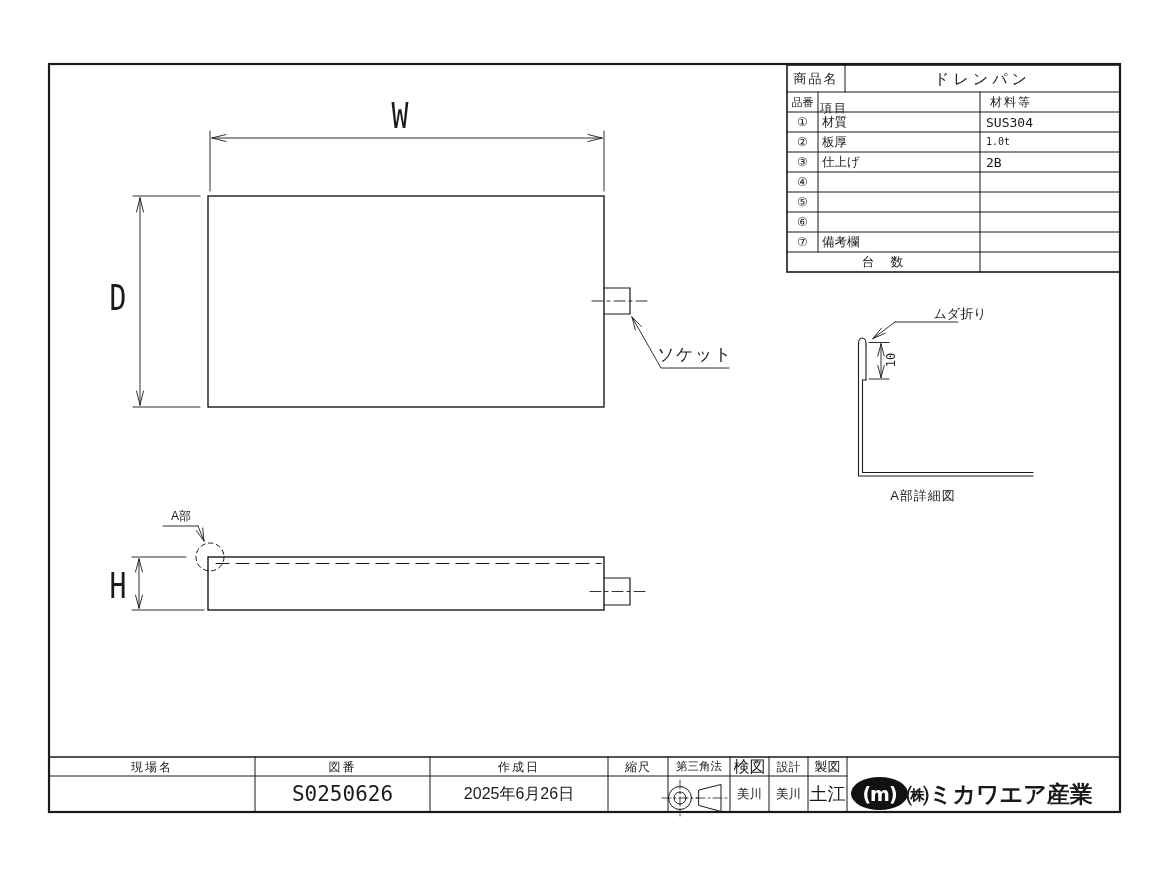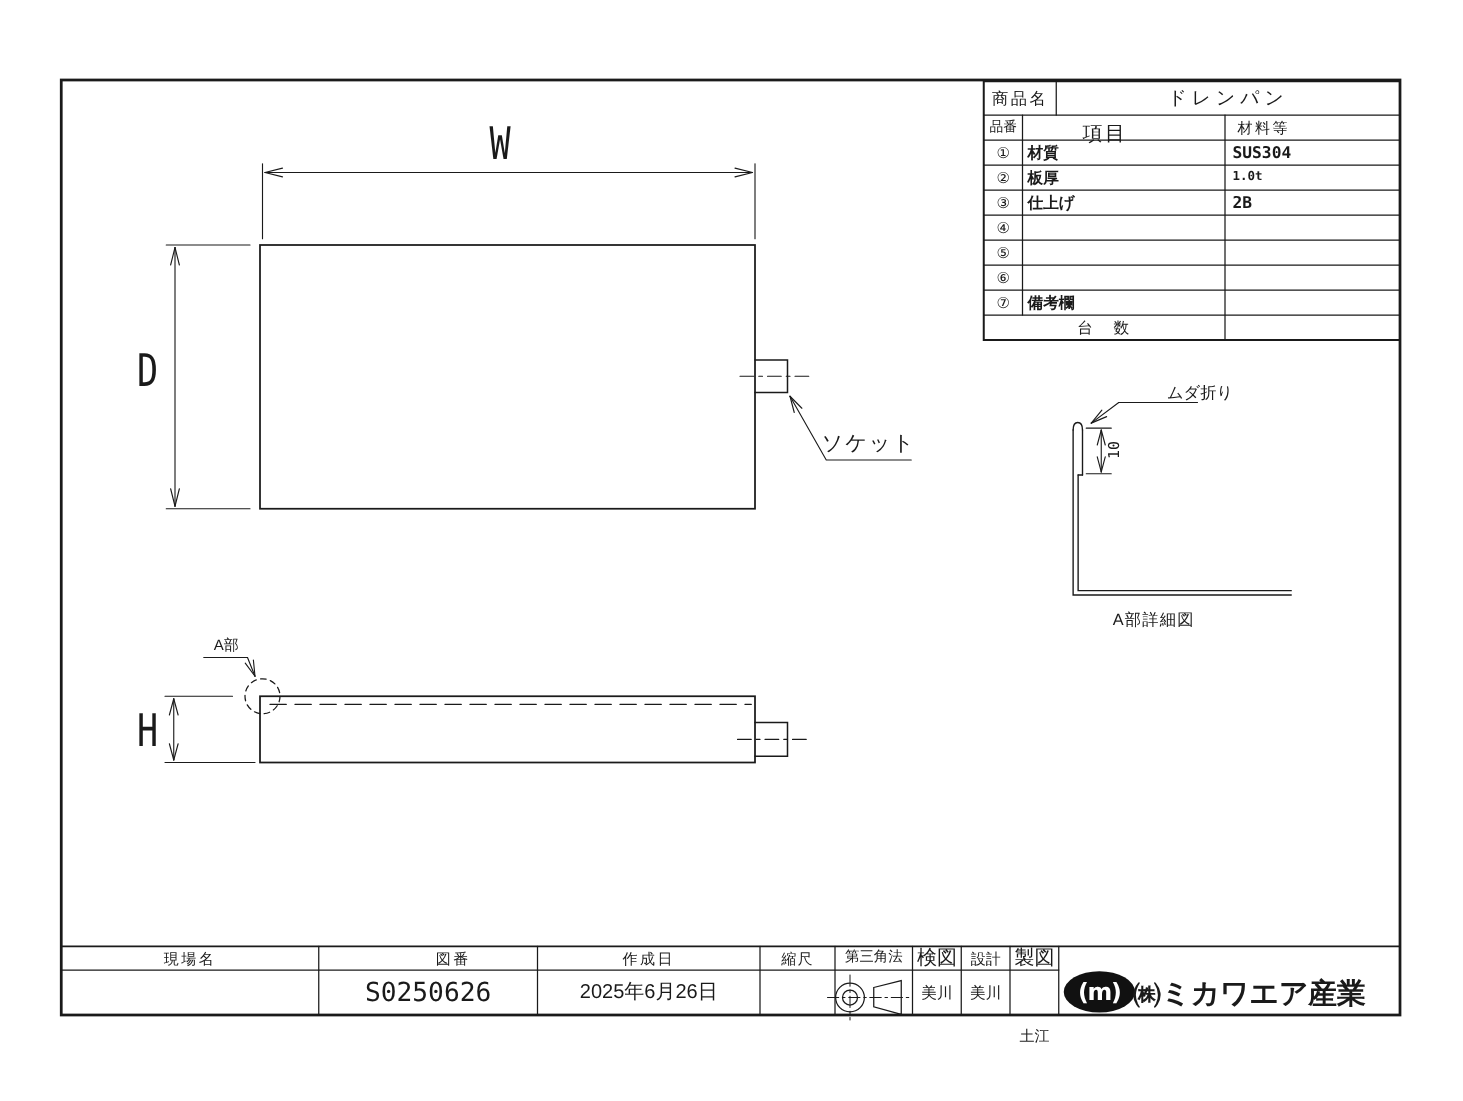--- a/index.html
+++ b/index.html
@@ -1,21 +1,21 @@
 <!DOCTYPE html>
 <html><head>
 <meta charset="utf-8">
 <style>
   html,body{margin:0;padding:0;background:#fff;}
   .sheet{position:relative;width:1170px;height:881px;background:#fff;overflow:hidden;
          font-family:"Liberation Sans",sans-serif;color:#1a1a1a;}
   svg.art{position:absolute;left:0;top:0;}
   .t{position:absolute;display:flex;align-items:center;justify-content:center;
      white-space:pre;color:#1a1a1a;line-height:1;}
-  .t.left{justify-content:flex-start;font-weight:bold;}
+  .t.left{justify-content:flex-start;}
   .dim{font-family:"DejaVu Sans Mono","Liberation Mono",monospace;font-size:36px;transform:scaleX(0.78);}
   .mono{font-family:"DejaVu Sans Mono","Liberation Mono",monospace;}
   .rot{transform:rotate(-90deg);}
   .logo-mark{position:absolute;left:851px;top:777px;width:57px;height:33px;background:#111;
      border-radius:50%;display:flex;align-items:center;justify-content:center;color:#fff;
      font-weight:bold;font-family:"DejaVu Sans","Liberation Sans",sans-serif;font-size:19px;letter-spacing:-1px;}
 </style>
 </head>
 <body>
 
@@ -145,21 +145,21 @@
   <div class="t" style="left:658px;top:347px;width:74px;height:15px;font-size:17px;letter-spacing:1.5px;">ソケット</div>
   <div class="t" style="left:162px;top:508px;width:38px;height:16px;font-size:12px;">A部</div>
   <div class="t" style="left:926px;top:305px;width:68px;height:16px;font-size:13px;">ムダ折り</div>
   <div class="t rot mono" style="left:879px;top:348px;width:24px;height:24px;font-size:12px;">10</div>
   <div class="t" style="left:873px;top:487px;width:100px;height:16px;font-size:13px;letter-spacing:1px;">A部詳細図</div>
 
   <div>
     <div class="t" style="left:787px;top:65px;width:58px;height:27px;font-size:13px;letter-spacing:2px;">商品名</div>
     <div class="t" style="left:845px;top:65px;width:275px;height:27px;font-size:15px;letter-spacing:4px;">ドレンパン</div>
     <div class="t" style="left:787px;top:92px;width:31px;height:20px;font-size:11px;text-align:center;">品番</div>
-    <div class="t" style="left:824px;top:92px;width:120px;height:32px;font-size:16px;letter-spacing:2px;">項目</div>
+    <div class="t" style="left:774px;top:92px;width:120px;height:32px;font-size:12px;letter-spacing:2px;">項目</div>
     <div class="t" style="left:956px;top:92px;width:110px;height:20px;font-size:12px;letter-spacing:2px;">材料等</div>
 
     <div class="t" style="left:787px;top:112px;width:31px;height:20px;font-size:12px;">①</div>
     <div class="t left" style="left:822px;top:112px;width:150px;height:20px;font-size:12.5px;">材質</div>
     <div class="t left mono" style="left:986px;top:112px;width:130px;height:20px;font-size:13px;">SUS304</div>
 
     <div class="t" style="left:787px;top:132px;width:31px;height:20px;font-size:12px;">②</div>
     <div class="t left" style="left:822px;top:132px;width:150px;height:20px;font-size:12.5px;">板厚</div>
     <div class="t left mono" style="left:986px;top:132px;width:130px;height:20px;font-size:10px;">1.0t</div>
 
@@ -183,33 +183,33 @@
     <div class="t left" style="left:822px;top:232px;width:150px;height:20px;font-size:12.5px;">備考欄</div>
     <div class="t left mono" style="left:986px;top:232px;width:130px;height:20px;font-size:13px;"></div>
 
     <div class="t" style="left:787px;top:252px;width:193px;height:20px;font-size:12.5px;letter-spacing:2px;">台　数</div>
     <div class="t left" style="left:986px;top:252px;width:130px;height:20px;font-size:12.5px;"></div>
   </div>
 
   <div>
     <div class="t" style="left:49px;top:757px;width:206px;height:19px;font-size:12px;letter-spacing:2px;">現場名</div>
     <div class="t" style="left:49px;top:776px;width:206px;height:36px;font-size:14px;"></div>
-    <div class="t" style="left:255px;top:757px;width:175px;height:19px;font-size:12px;letter-spacing:2px;padding-left:20px;">図番</div>
+    <div class="t" style="left:255px;top:757px;width:175px;height:19px;font-size:12px;letter-spacing:2px;">図番</div>
     <div class="t mono" style="left:255px;top:776px;width:175px;height:36px;font-size:21px;">S0250626</div>
     <div class="t" style="left:430px;top:757px;width:178px;height:19px;font-size:12px;letter-spacing:2px;">作成日</div>
     <div class="t" style="left:430px;top:776px;width:178px;height:36px;font-size:16px;">2025年6月26日</div>
     <div class="t" style="left:608px;top:757px;width:60px;height:19px;font-size:12px;letter-spacing:1px;">縮尺</div>
     <div class="t" style="left:608px;top:776px;width:60px;height:36px;font-size:13px;"></div>
     <div class="t" style="left:668px;top:757px;width:62px;height:19px;font-size:11.5px;">第三角法</div>
     <div class="t" style="left:730px;top:757px;width:39px;height:19px;font-size:16px;">検図</div>
     <div class="t" style="left:730px;top:776px;width:39px;height:36px;font-size:12.5px;">美川</div>
     <div class="t" style="left:769px;top:757px;width:39px;height:19px;font-size:12px;">設計</div>
     <div class="t" style="left:769px;top:776px;width:39px;height:36px;font-size:12.5px;">美川</div>
-    <div class="t" style="left:808px;top:757px;width:39px;height:19px;font-size:16px;">製図</div>
-    <div class="t" style="left:808px;top:776px;width:39px;height:36px;font-size:12px;margin-top:35px;">土江</div>
+    <div class="t" style="left:808px;top:757px;width:39px;height:19px;font-size:13px;">製図</div>
+    <div class="t" style="left:808px;top:776px;width:39px;height:36px;font-size:18px;">土江</div>
 
     <div class="logo-mark">
       <span>(m)</span>
     </div>
     <div class="t left" style="left:906px;top:776px;width:214px;height:36px;font-size:23px;font-weight:bold;">㈱ミカワエア産業</div>
   </div>
 
 </div>
 
 </body></html>

